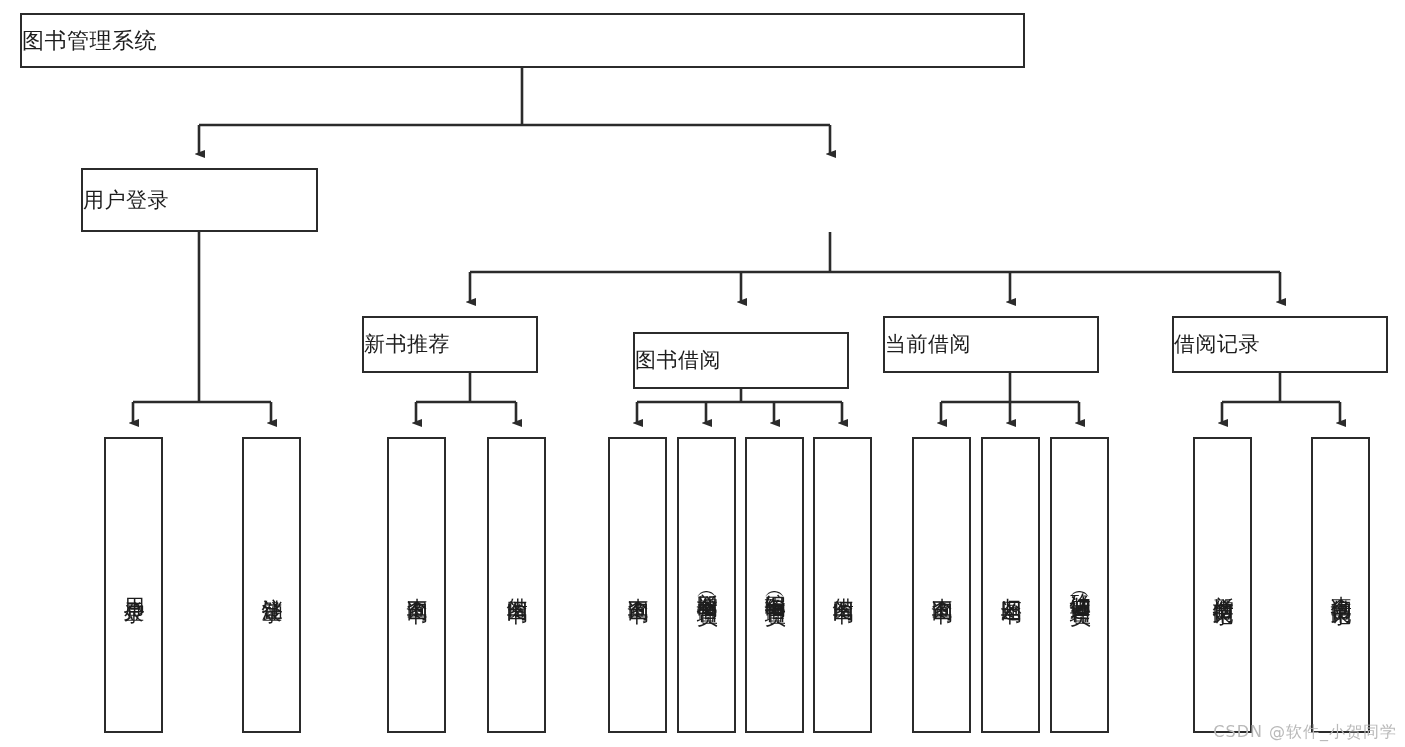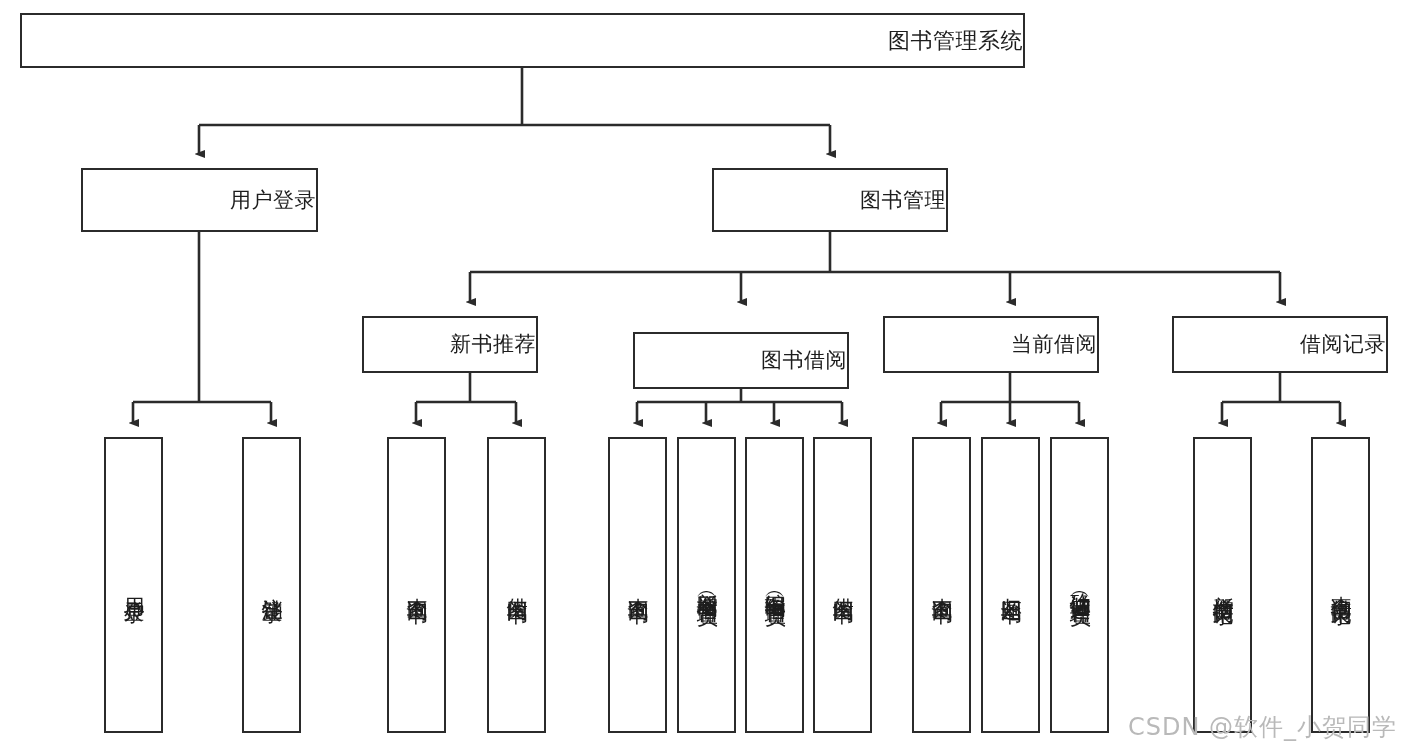--- a/index.html
+++ b/index.html
@@ -25,21 +25,21 @@
     height: 747px;
     pointer-events: none;
   }
   .node {
     position: absolute;
     box-sizing: border-box;
     background: #ffffff;
     border: 2px solid #2b2b2b;
     display: flex;
     align-items: center;
-    justify-content: flex-end;
+    justify-content: flex-start;
     color: #1d1d1d;
     z-index: 2;
   }
   .node .label {
     display: block;
     text-align: center;
     line-height: 1.18;
     letter-spacing: 0.5px;
   }
   
@@ -61,21 +61,21 @@
     font-size: 21px;
     line-height: 1.12;
     letter-spacing: 2px;
     white-space: nowrap;
     max-height: 100%;
   }
   .watermark {
     position: absolute;
     right: 8px;
     bottom: 4px;
-    font-size: 24px;
+    font-size: 16px;
     color: #b9b9b9;
     letter-spacing: 1px;
     white-space: nowrap;
     z-index: 3;
   }
 </style>
 </head>
 <body>
 
 <div id="canvas">
@@ -130,23 +130,20 @@
     </g>
   </svg>
 
   <div class="node h root" style="left:20px; top:13px; width:1005px; height:55px;">
     <span class="label">图书管理系统</span>
   </div>
 
   <div class="node h" style="left:81px; top:168px; width:237px; height:64px;">
     <span class="label">用户登录</span>
   </div>
-  <div class="node h" style="left:712px; top:168px; width:236px; height:64px;">
-    <span class="label">图书管理</span>
-  </div>
 
   <div class="node h" style="left:362px; top:316px; width:176px; height:57px;">
     <span class="label">新书推荐</span>
   </div>
   <div class="node h" style="left:633px; top:316px; width:216px; height:57px;margin-top:16px;">
     <span class="label">图书借阅</span>
   </div>
   <div class="node h" style="left:883px; top:316px; width:216px; height:57px;">
     <span class="label">当前借阅</span>
   </div>

